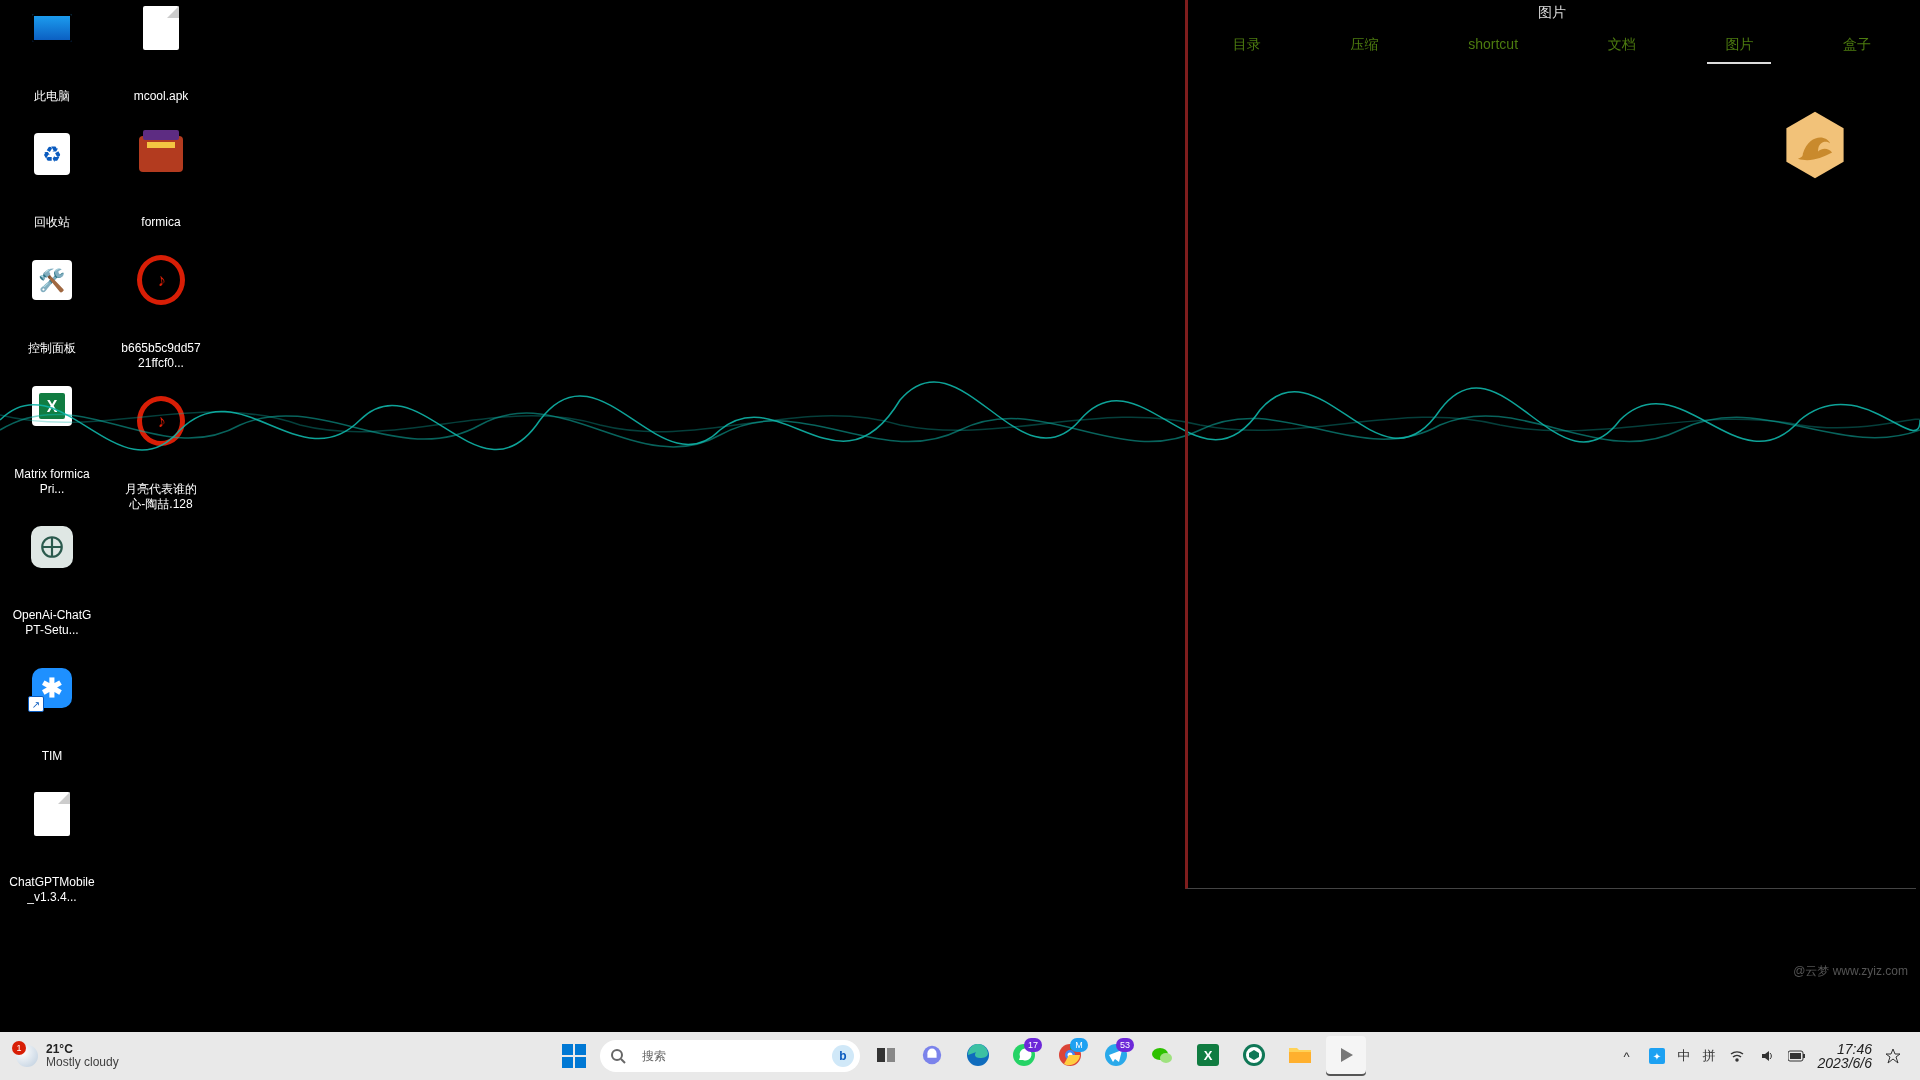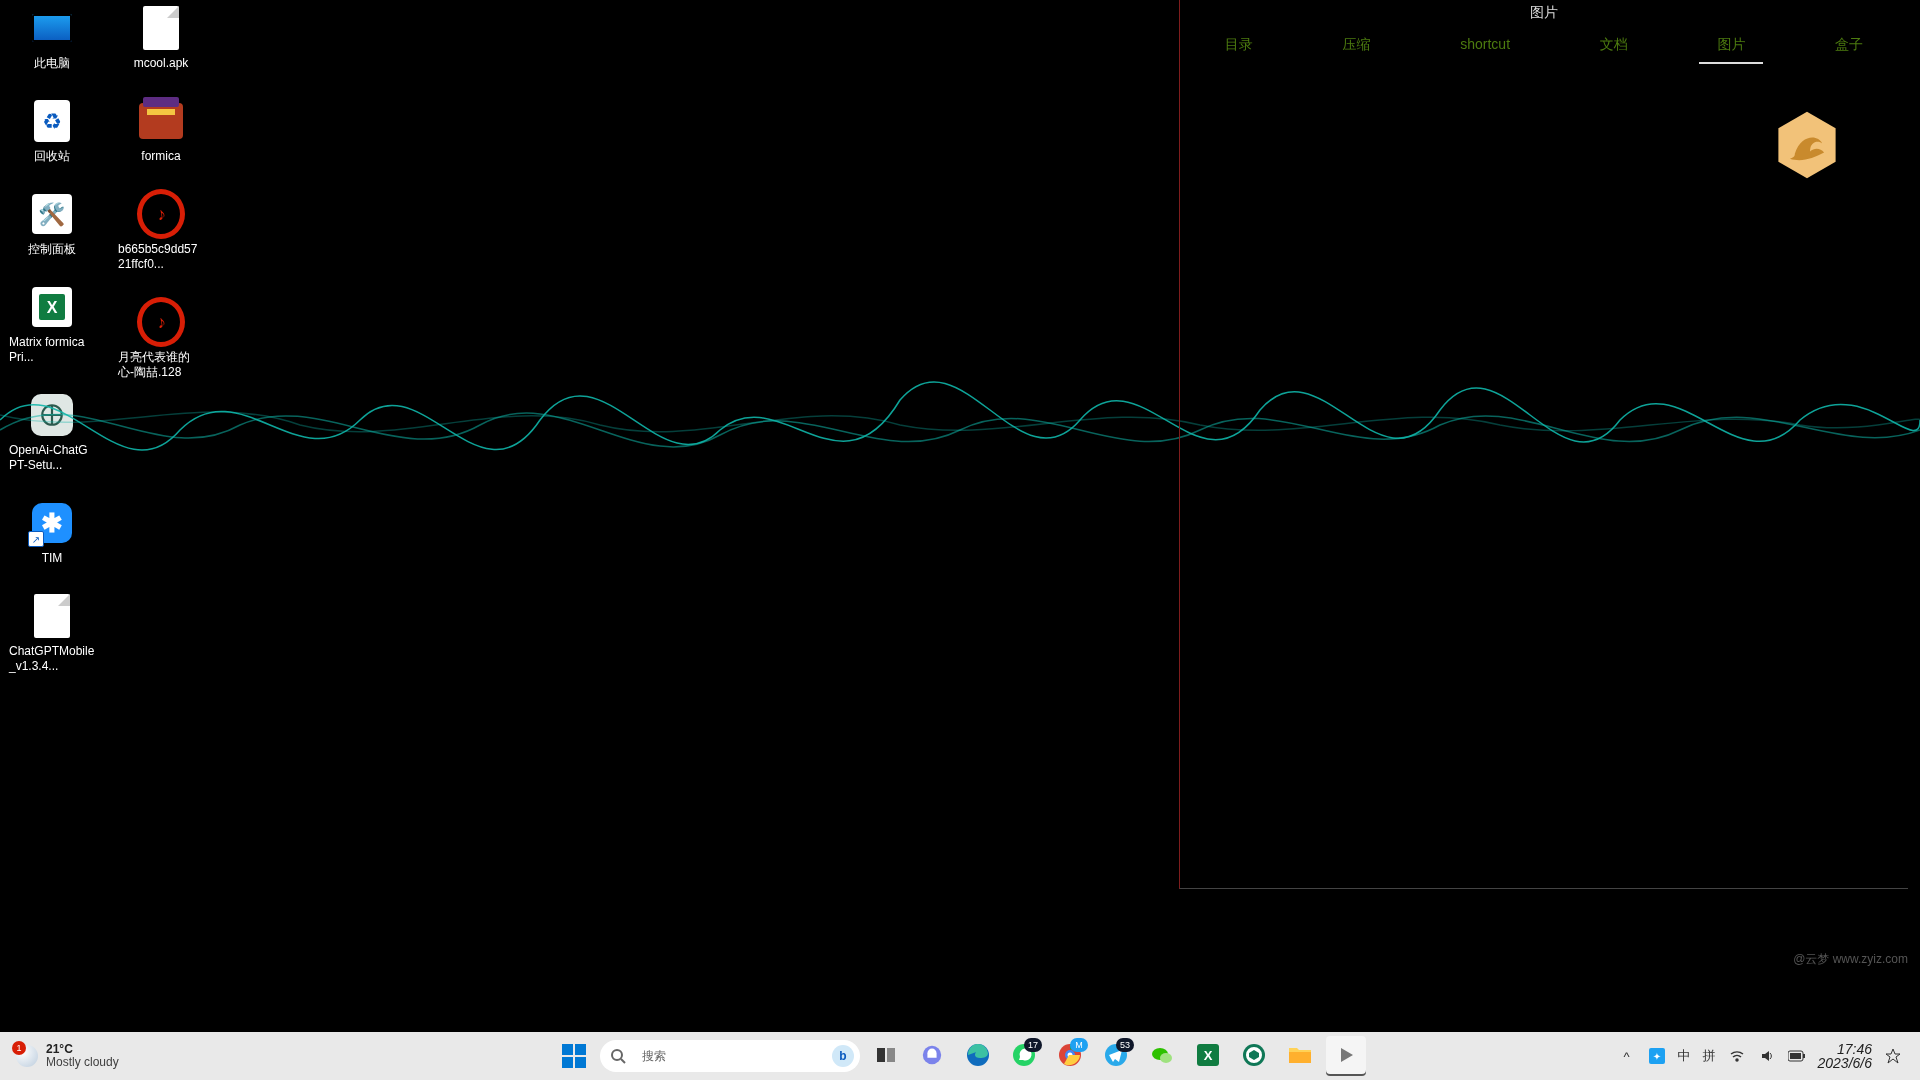--- a/index.html
+++ b/index.html
@@ -28,24 +28,26 @@
     flex-direction: column;
     gap: 26px;
   }
   .col1 { left: 8px; }
   .col2 { left: 117px; }
   .desktop-icon {
     width: 88px;
     display: flex;
     flex-direction: column;
     align-items: center;
+    text-align: center;
     font-size: 12px;
     line-height: 15px;
     color: #fff;
     cursor: default;
+    gap: 33px;
   }
   .desktop-icon .pic {
     width: 48px;
     height: 48px;
     margin-bottom: 4px;
     display: flex;
     align-items: center;
     justify-content: center;
     position: relative;
   }
@@ -83,25 +85,25 @@
   .ico-ncm span{ transform: rotate(-10deg); }
   .ico-xlsx { width:40px; height:40px; background:#fff; border-radius:4px; display:flex; align-items:center; justify-content:center; }
   .ico-xlsx .x { background:#107c41; color:#fff; width:26px; height:26px; font-weight:bold; display:flex; align-items:center; justify-content:center; font-size:16px; border-radius:2px;}
   .ico-openai { width:42px; height:42px; border-radius:10px; background:#dfe7e4; display:flex; align-items:center; justify-content:center; }
   .ico-openai svg{ width:26px; height:26px; }
   .ico-tim{ width:40px; height:40px; border-radius:10px; background:#1e90ff; color:#fff; display:flex; align-items:center; justify-content:center; font-size:26px; font-weight:bold;}
 
   
   .panel {
     position: absolute;
-    right: 12px;
+    right: 4px;
     top: 0;
     width: 728px;
     height: 888px;
-    border-left: 1px solid #7f1d1d;
+    border-left: 3px solid #7f1d1d;
     border-bottom: 1px solid #444;
     display: flex;
     flex-direction: column;
   }
   .panel-title {
     text-align: center;
     font-size: 14px;
     padding: 4px 0;
     color: #ddd;
   }
@@ -177,21 +179,21 @@
     width: 40px;
     height: 40px;
     border-radius: 4px;
     display:flex;
     align-items:center;
     justify-content:center;
     position: relative;
     cursor: pointer;
   }
   .tbtn.active{ background:#f5f5f5; box-shadow:inset 0 -2px 0 #555;}
-  .tbtn .badge{ position:absolute; top:2px; right:2px; background:#0f172a; color:#fff; font-size:9px; min-width:14px; height:14px; border-radius:7px; display:flex; align-items:center; justify-content:center; padding:0 2px;}
+  .tbtn .badge{ position:absolute; top:2px; right:2px; background:#6d28d9; color:#fff; font-size:9px; min-width:14px; height:14px; border-radius:7px; display:flex; align-items:center; justify-content:center; padding:0 2px;}
   .tbtn .badge.blue{ background:#1da1f2;}
   .search {
     height: 32px;
     width: 240px;
     background:#fff;
     border-radius:16px;
     display:flex;
     align-items:center;
     padding:0 10px;
     gap:16px;
@@ -209,21 +211,21 @@
     gap:12px;
     padding-right:18px;
   }
   .tray .clk{ text-align:right; line-height:14px; font-size:14px;font-style:italic;}
   .tray .ic { width:18px; height:18px; display:flex; align-items:center; justify-content:center; cursor:pointer; font-size:13px; color:#333;}
   .tray .txt{ font-size:13px; color:#333; cursor:pointer;}
 
   .watermark{
     position:absolute;
     right:12px;
-    bottom:64px;
+    bottom:52px;
     font-size:12px;
     color:#555;
   }
 </style>
 </head>
 <body>
 
 <div class="desktop">
   <div class="icon-col col1" id="col1">
       <div class="desktop-icon">

